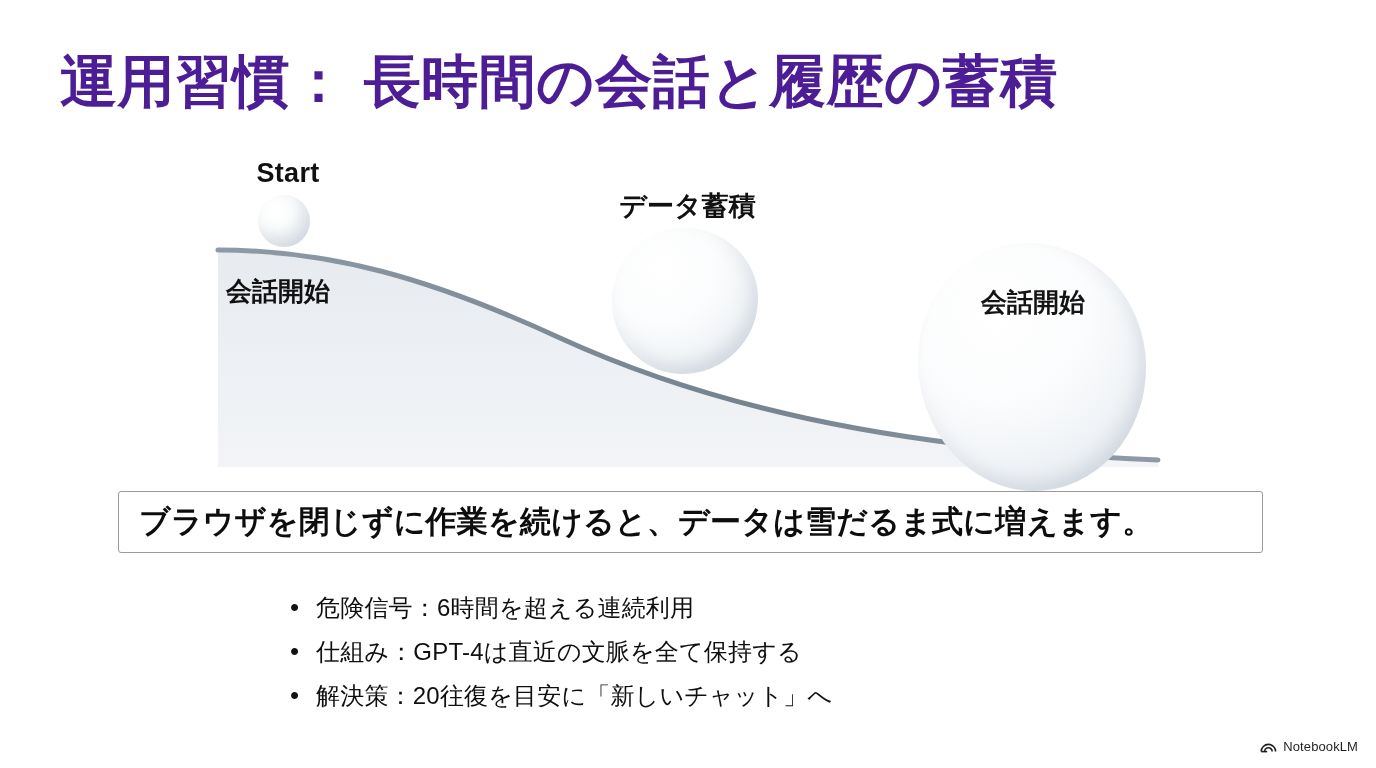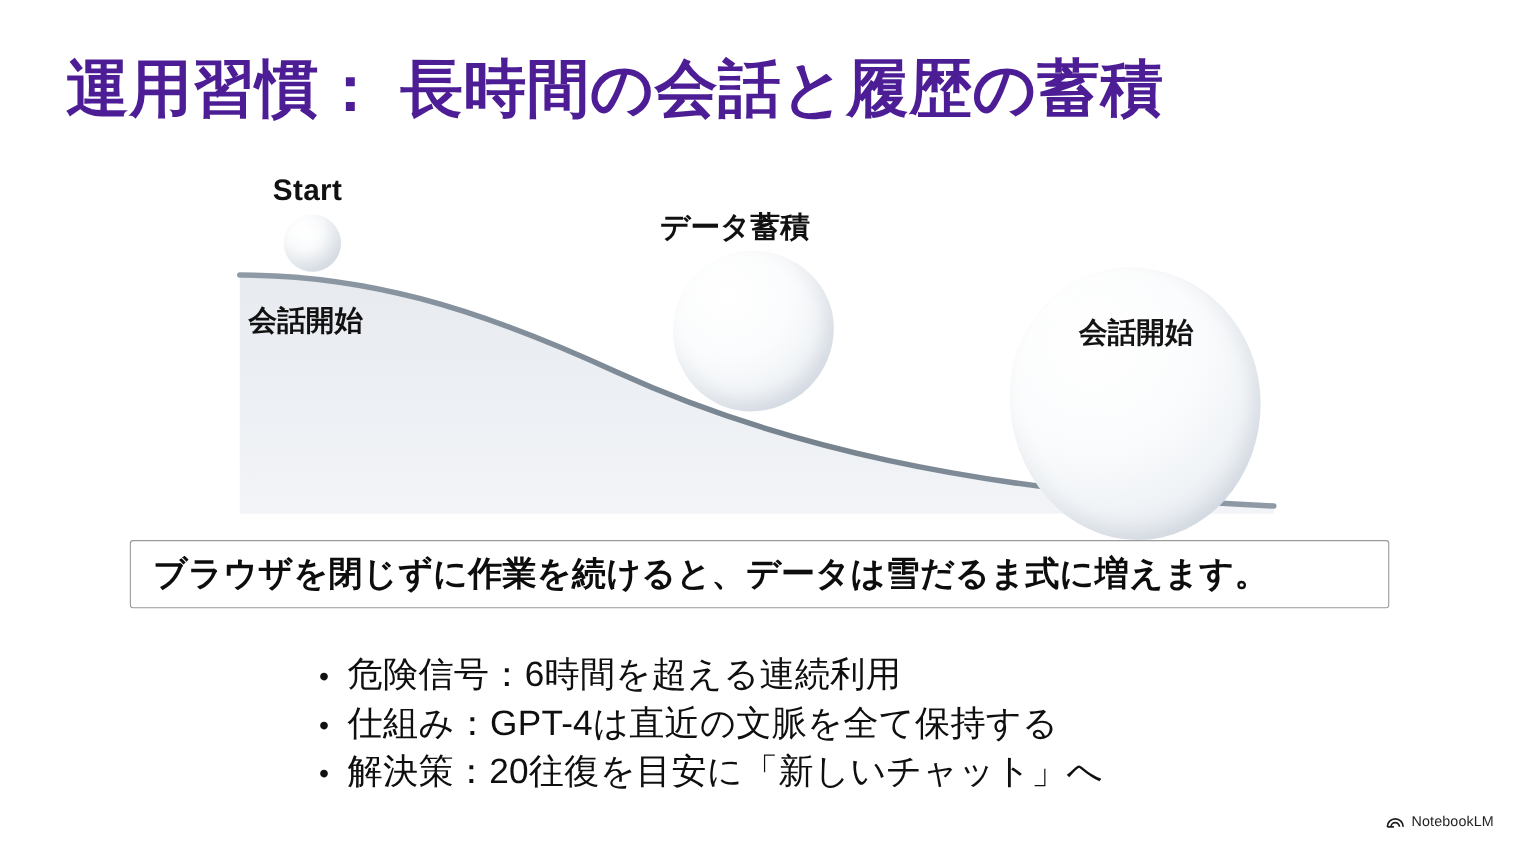--- a/index.html
+++ b/index.html
@@ -73,20 +73,21 @@
     width: 228px;
     height: 248px;
     border-radius: 48% 52% 49% 51% / 47% 50% 50% 53%;
   }
 
   .ball-label {
     position: absolute;
     font-weight: 700;
     color: #111111;
     white-space: pre;
+    text-align: center;
   }
   .label-start {
     left: 248px;
     top: 18px;
     width: 80px;
     font-size: 27px;
     letter-spacing: 0.3px;
   }
   .label-mid {
     left: 600px;
@@ -151,21 +152,21 @@
     height: 44px;
   }
   .bullet-dot {
     width: 26px;
     flex: 0 0 26px;
     font-size: 26px;
     line-height: 1;
     color: #111111;
   }
   .bullet-text {
-    font-size: 32px;
+    font-size: 24px;
     font-weight: 500;
     color: #0f0f0f;
     white-space: pre;
     letter-spacing: 0.2px;
   }
 
   
   .footer-logo {
     position: absolute;
     right: 18px;

